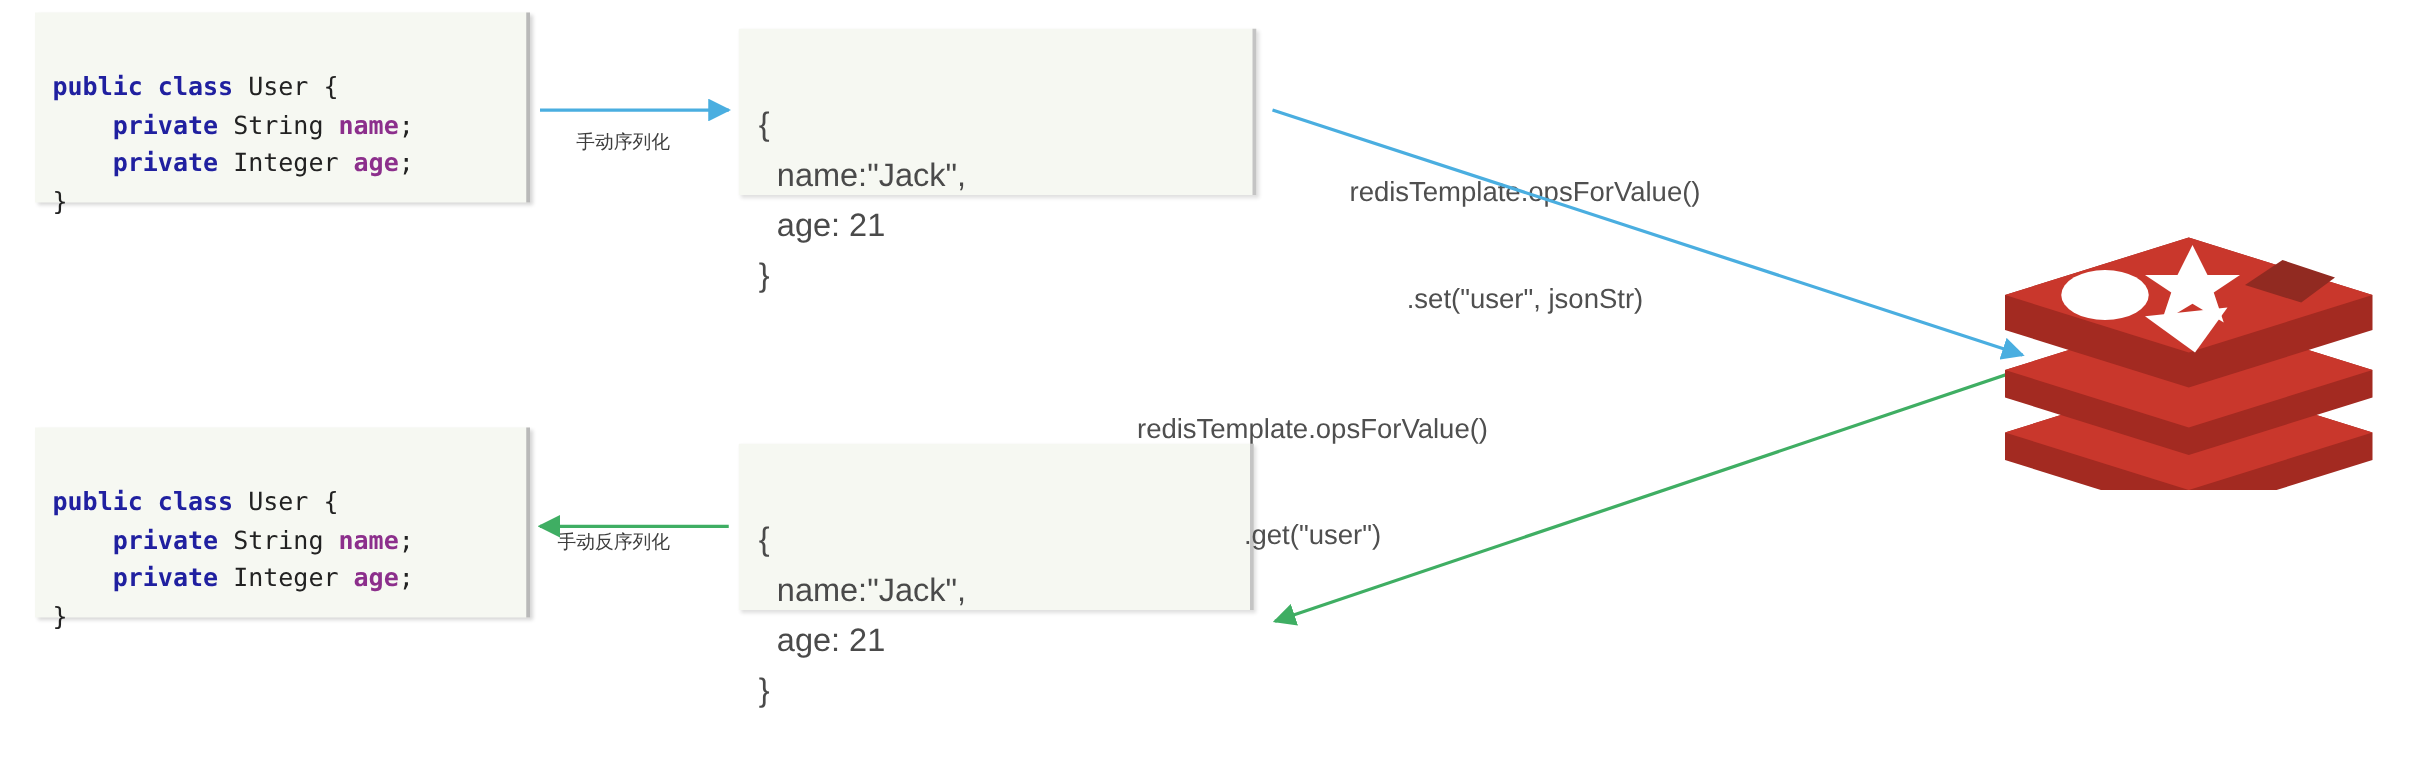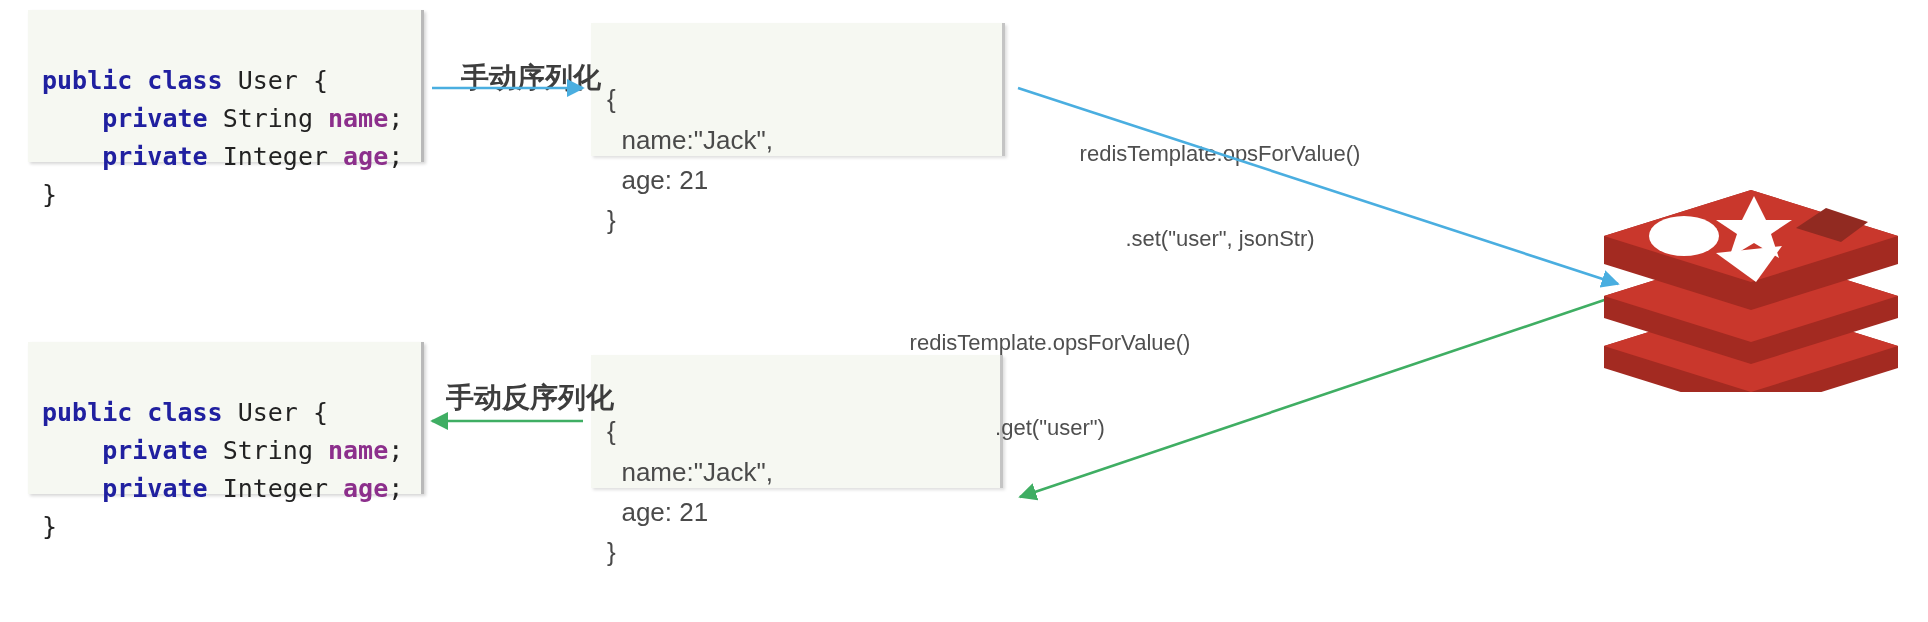--- a/index.html
+++ b/index.html
@@ -18,21 +18,21 @@
     overflow: hidden;
   }
 
   
   .code-box {
     position: absolute;
     background: #f6f8f2;
     border-right: 3px solid #b9b9b9;
     box-shadow: 2px 2px 3px rgba(0,0,0,0.16);
     font-family: "DejaVu Sans Mono", "Liberation Mono", monospace;
-    font-size: 25px;
+    font-size: 20px;
     font-weight: bold;
     line-height: 1.52;
     padding: 14px 0 14px 14px;
     box-sizing: border-box;
     white-space: pre;
     color: #222222;
   }
   .kw      { color: #2020a0; }
   .type    { color: #222222; font-weight: normal; }
   .field   { color: #8c2f8c; }
@@ -50,24 +50,25 @@
     color: #4a4a4a;
     padding: 16px 0 16px 16px;
     box-sizing: border-box;
     white-space: pre;
   }
 
   
   .cn-label {
     position: absolute;
     font-family: "DejaVu Sans", "Liberation Sans", sans-serif;
-    font-size: 28px;
-    font-weight: bold;
+    font-size: 15px;
+    font-weight: normal;
     color: #3d3d3d;
     white-space: nowrap;
+    margin-top: 45px;
   }
   .code-label {
     position: absolute;
     font-family: "Liberation Sans", sans-serif;
     font-size: 22px;
     color: #4f4f4f;
     line-height: 1.28;
     text-align: center;
     white-space: pre;
   }

